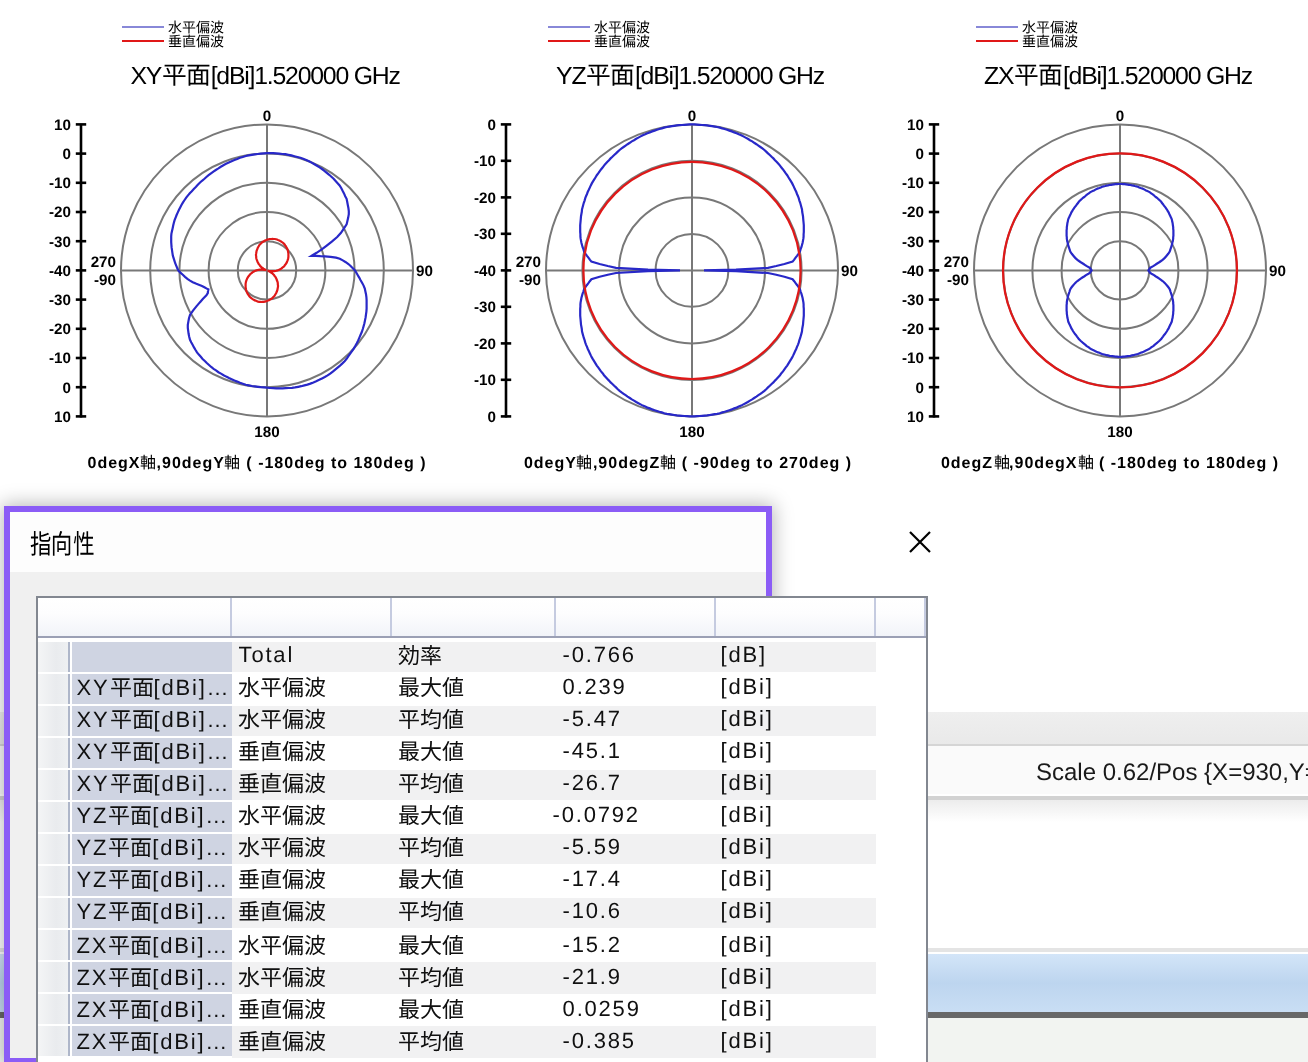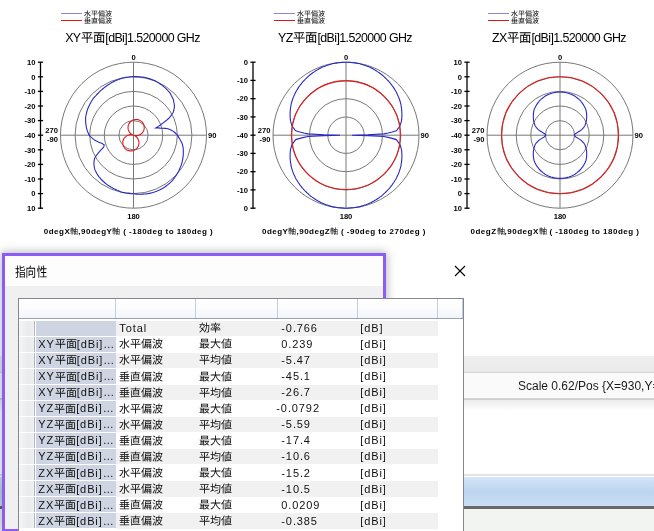--- a/index.html
+++ b/index.html
@@ -601,21 +601,21 @@
           </svg><svg class="k" viewBox="0 -880 1000 1000">
             <use href="#g6ce2"></use>
           </svg></div>
 <div class="cell" style="left:180px"><svg class="k" viewBox="0 -880 1000 1000">
             <use href="#g5e73"></use>
           </svg><svg class="k" viewBox="0 -880 1000 1000">
             <use href="#g5747"></use>
           </svg><svg class="k" viewBox="0 -880 1000 1000">
             <use href="#g5024"></use>
           </svg></div>
-<div class="cell" style="left:262px">-10.5</div>
+<div class="cell" style="left:262px">-21.9</div>
 <div class="cell" style="left:341px">[dBi]</div>
 </div>
 <div class="row" style="top:198.1px">
 <div class="abs" style="left:97px;top:0;width:322px;height:15.5px;background:#fff"></div>
 <div class="gut"></div>
         <div class="c1"></div>
 <div class="cell" style="left:19px">ZX<svg class="k" viewBox="0 -880 1000 1000">
             <use href="#g5e73"></use>
           </svg><svg class="k" viewBox="0 -880 1000 1000">
             <use href="#g9762"></use>
@@ -629,21 +629,21 @@
           </svg><svg class="k" viewBox="0 -880 1000 1000">
             <use href="#g6ce2"></use>
           </svg></div>
 <div class="cell" style="left:180px"><svg class="k" viewBox="0 -880 1000 1000">
             <use href="#g6700"></use>
           </svg><svg class="k" viewBox="0 -880 1000 1000">
             <use href="#g5927"></use>
           </svg><svg class="k" viewBox="0 -880 1000 1000">
             <use href="#g5024"></use>
           </svg></div>
-<div class="cell" style="left:262px">0.0209</div>
+<div class="cell" style="left:262px">0.0259</div>
 <div class="cell" style="left:341px">[dBi]</div>
 </div>
 <div class="row" style="top:214.1px">
 <div class="abs" style="left:97px;top:0;width:322px;height:15.5px;background:#f1f1f2"></div>
 <div class="gut"></div>
         <div class="c1"></div>
 <div class="cell" style="left:19px">ZX<svg class="k" viewBox="0 -880 1000 1000">
             <use href="#g5e73"></use>
           </svg><svg class="k" viewBox="0 -880 1000 1000">
             <use href="#g9762"></use>

